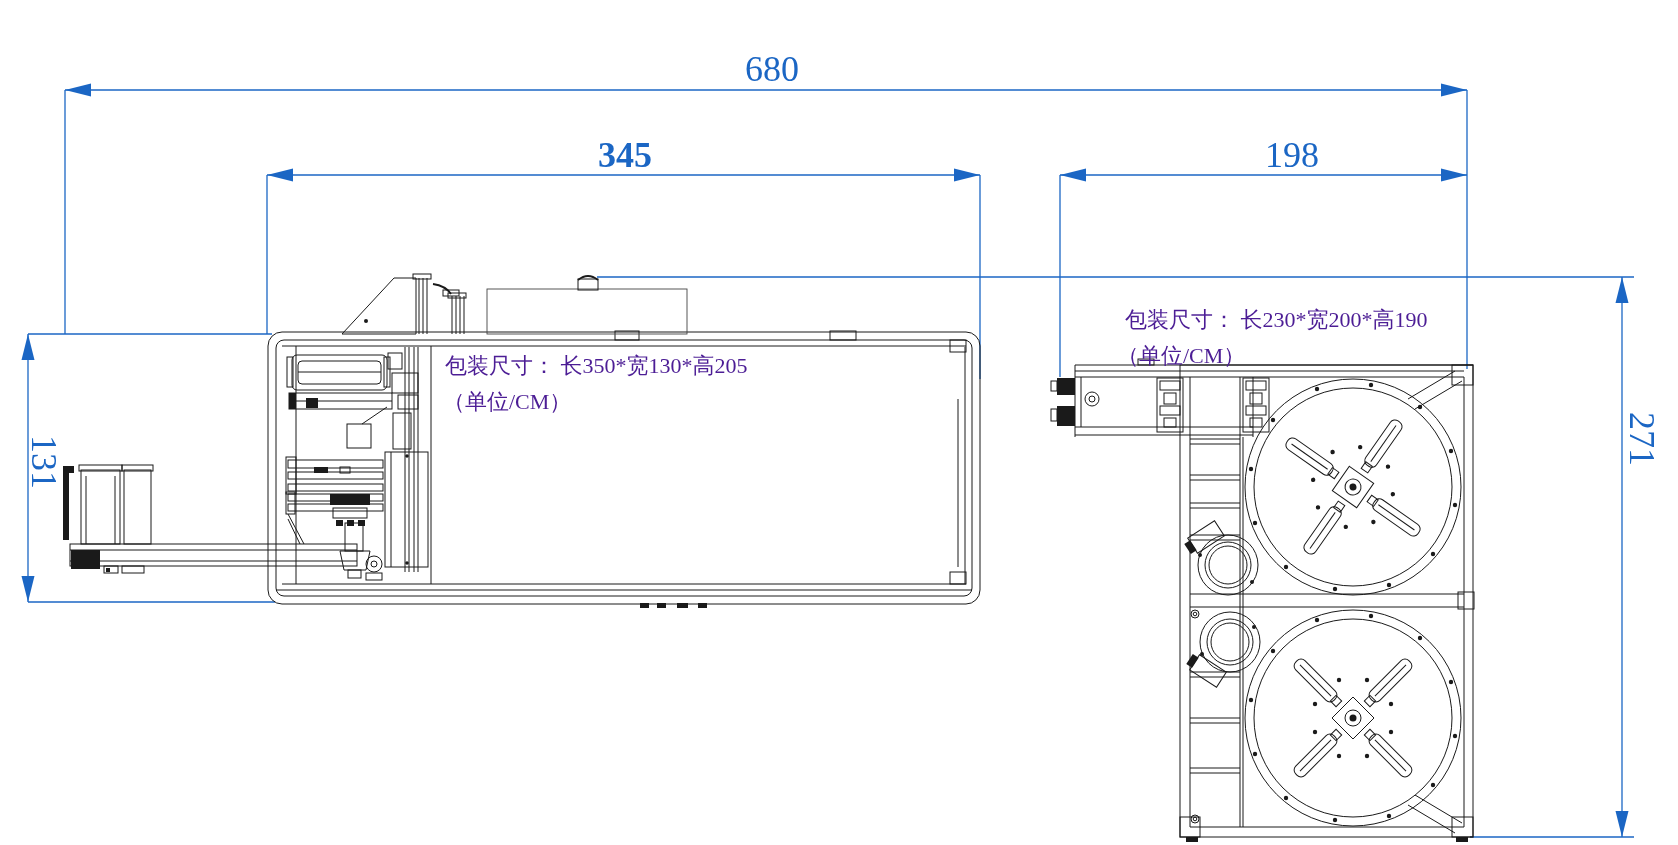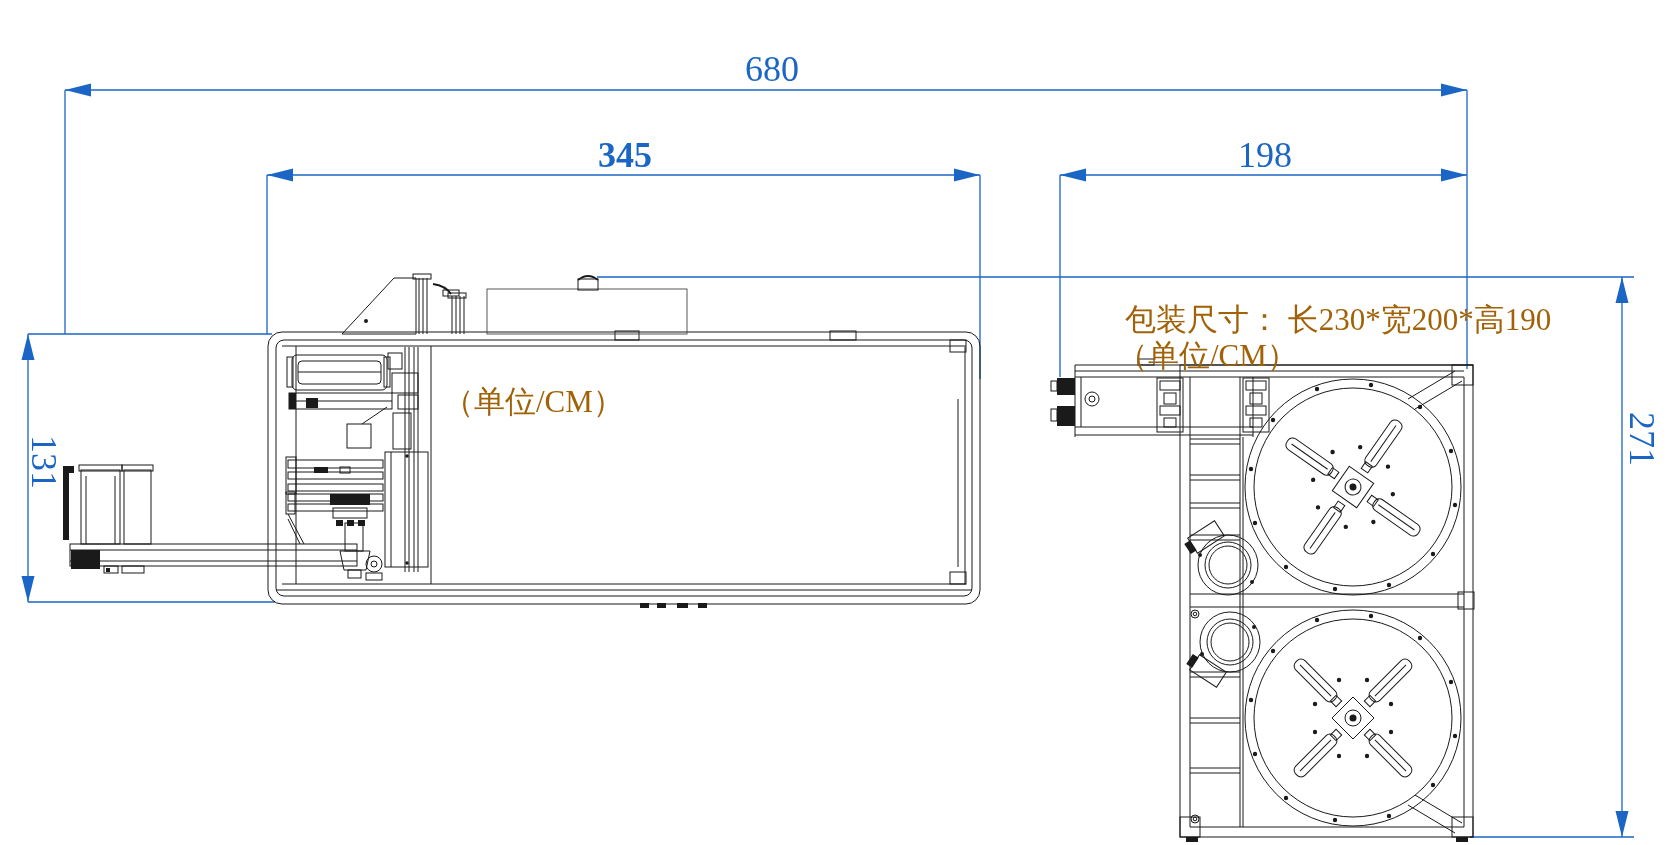--- a/index.html
+++ b/index.html
@@ -2,21 +2,21 @@
 <html><head>
 <meta charset="utf-8">
 <style>
   html,body{margin:0;padding:0;background:#fff;}
   #stage{position:relative;width:1678px;height:845px;background:#ffffff;overflow:hidden;
          font-family:"Liberation Serif","DejaVu Serif",serif;margin-top:47px;}
   #stage svg{position:absolute;left:0;top:0;}
   .dim-text{position:absolute;color:#1b66c4;font-size:36px;line-height:36px;text-align:center;
             font-family:"Liberation Serif","DejaVu Serif",serif;white-space:nowrap;}
   .dim-text.vert{transform:rotate(90deg);}
-  .cjk-label{position:absolute;color:#a16207;font-size:31px;line-height:30px;white-space:nowrap;
+  .cjk-label{position:absolute;color:#4c1d95;font-size:22px;line-height:30px;white-space:nowrap;
              font-family:"Liberation Serif","DejaVu Serif",serif;}
   
   .blu{stroke:#1b66c4;stroke-width:1.3;fill:none;}
   .blu-f{fill:#1b66c4;stroke:none;}
   .ink{stroke:#1a1a1a;stroke-width:1;fill:none;}
   .ink2{stroke:#1a1a1a;stroke-width:1.8;fill:none;}
   .ink-f{fill:#1a1a1a;stroke:none;}
   .ink-lt{stroke:#444;stroke-width:0.9;fill:none;}
 </style>
 </head>
@@ -372,24 +372,25 @@
       <circle class="ink-f" cx="1202" cy="607" r="2"></circle>
       <circle class="ink-f" cx="1254" cy="580" r="2"></circle>
     </g>
   </g>
 </svg>
 
   <div class="dim-text" style="left:712px;top:4px;width:120px;">680</div>
 
   <div class="dim-text" style="left:565px;top:90px;width:120px;font-weight:bold;">345</div>
 
-  <div class="dim-text" style="left:1205px;top:90px;width:120px;">198</div>
+  <div class="dim-text" style="left:1232px;top:90px;width:120px;">198</div>
 
   <div class="dim-text vert" style="left:-11px;top:397px;width:110px;">131</div>
 
   <div class="dim-text vert" style="left:1587px;top:374px;width:110px;">271</div>
 
+  <div class="cjk-label" style="left:445px;top:304px;">包装尺寸： 长350*宽130*高205</div>
   <div class="cjk-label" style="left:443px;top:340px;">（单位/CM）</div>
 
   <div class="cjk-label" style="left:1125px;top:258px;">包装尺寸： 长230*宽200*高190</div>
   <div class="cjk-label" style="left:1117px;top:294px;">（单位/CM）</div>
 
 </div>
 
 </body></html>

